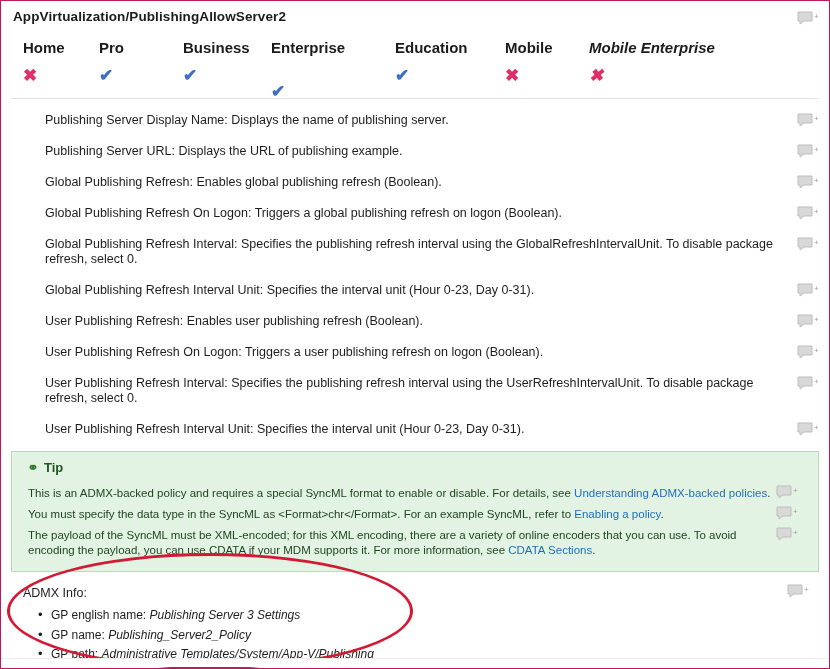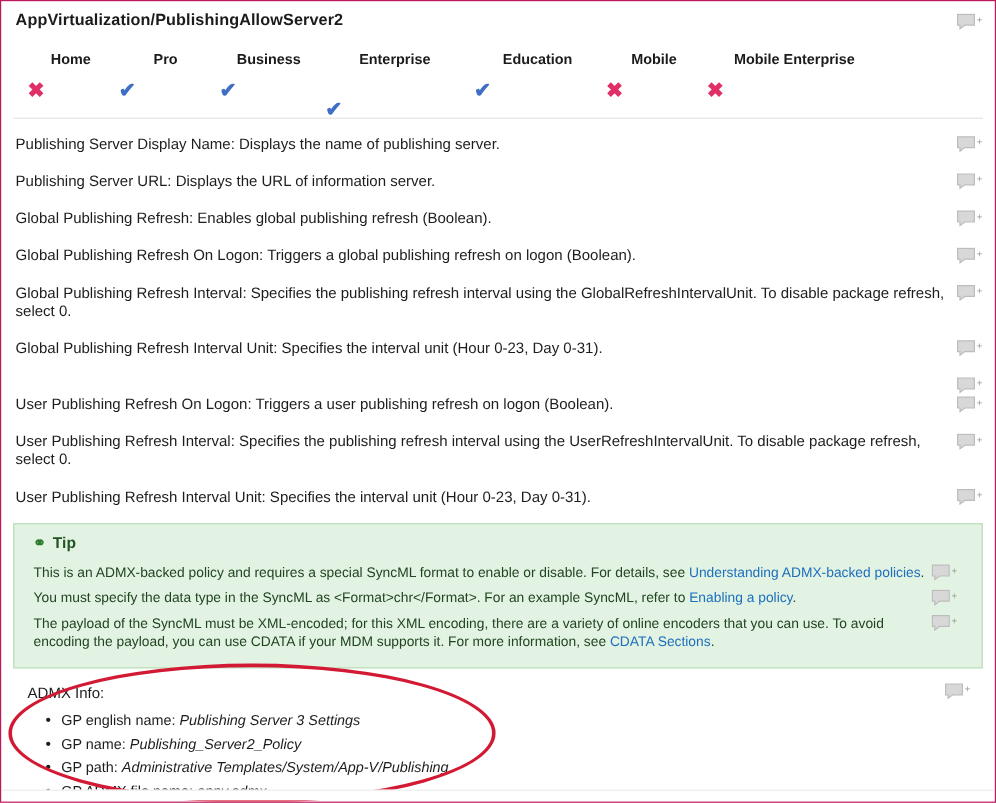--- a/index.html
+++ b/index.html
@@ -46,52 +46,53 @@
     display: flex;
     align-items: flex-end;
     height: 26px;
   }
   .applies-marks {
     display: flex;
     align-items: center;
     height: 38px;
   }
   .col {
-    font-size: 12px;
+    font-size: 15px;
     font-weight: bold;
     color: #1b1b1b;
-    text-align: center;
+    text-align: left;
   }
   .mark {
     text-align: left;
     font-size: 18px;
     line-height: 18px;
   }
   .col-0, .mark-0 { width: 84px; padding-left: 12px; }
   .col-1, .mark-1 { width: 82px; padding-left: 4px; }
   .col-2, .mark-2 { width: 88px; padding-left: 6px; }
   .col-3, .mark-3 { width: 122px; padding-left: 6px; margin-top: 32px; }
   .col-4, .mark-4 { width: 114px; padding-left: 8px; }
   .col-5, .mark-5 { width: 84px; padding-left: 4px; }
-  .col-6, .mark-6 { width: 150px; padding-left: 4px; }
+  .col-6, .mark-6 { width: 150px; padding-left: 4px; font-style: italic; }
 
   .check { color: #3f6fc4; font-size: 17px; font-weight: bold; }
   .cross { color: #e02f66; font-size: 17px; font-weight: bold; }
 
   
   .desc-list {
     margin: 0;
     padding: 6px 0 0 0;
   }
   .desc-item {
     position: relative;
     padding: 8px 40px 8px 12px;
     font-size: 12.5px;
     line-height: 15px;
     color: #1d1d1d;
+    margin-left: 32px;
   }
 
   
   .bubble {
     position: absolute;
     right: 10px;
     width: 22px;
     height: 16px;
     cursor: pointer;
   }
@@ -221,21 +222,21 @@
     <div class="desc-item">
       <span>Publishing Server Display Name: Displays the name of publishing server.</span>
       <span class="bubble bubble-top">
         <svg width="22" height="16" viewBox="0 0 22 16">
             <path d="M1 1 h14 v9 h-8 l-4 3 v-3 h-2 z" fill="#d8d8d8" stroke="#bdbdbd" stroke-width="1"></path>
             <text x="17" y="8" font-size="8" fill="#9a9a9a" font-family="Liberation Sans, sans-serif">+</text>
           </svg>
       </span>
     </div>
     <div class="desc-item">
-      <span>Publishing Server URL: Displays the URL of information server.</span>
+      <span>Publishing Server URL: Displays the URL of publishing example.</span>
       <span class="bubble bubble-top">
         <svg width="22" height="16" viewBox="0 0 22 16">
             <path d="M1 1 h14 v9 h-8 l-4 3 v-3 h-2 z" fill="#d8d8d8" stroke="#bdbdbd" stroke-width="1"></path>
             <text x="17" y="8" font-size="8" fill="#9a9a9a" font-family="Liberation Sans, sans-serif">+</text>
           </svg>
       </span>
     </div>
     <div class="desc-item">
       <span>Global Publishing Refresh: Enables global publishing refresh (Boolean).</span>
       <span class="bubble bubble-top">
@@ -266,20 +267,21 @@
     <div class="desc-item">
       <span>Global Publishing Refresh Interval Unit: Specifies the interval unit (Hour 0-23, Day 0-31).</span>
       <span class="bubble bubble-top">
         <svg width="22" height="16" viewBox="0 0 22 16">
             <path d="M1 1 h14 v9 h-8 l-4 3 v-3 h-2 z" fill="#d8d8d8" stroke="#bdbdbd" stroke-width="1"></path>
             <text x="17" y="8" font-size="8" fill="#9a9a9a" font-family="Liberation Sans, sans-serif">+</text>
           </svg>
       </span>
     </div>
     <div class="desc-item">
+      <span>User Publishing Refresh: Enables user publishing refresh (Boolean).</span>
       <span class="bubble bubble-top">
         <svg width="22" height="16" viewBox="0 0 22 16">
             <path d="M1 1 h14 v9 h-8 l-4 3 v-3 h-2 z" fill="#d8d8d8" stroke="#bdbdbd" stroke-width="1"></path>
             <text x="17" y="8" font-size="8" fill="#9a9a9a" font-family="Liberation Sans, sans-serif">+</text>
           </svg>
       </span>
     </div>
     <div class="desc-item">
       <span>User Publishing Refresh On Logon: Triggers a user publishing refresh on logon (Boolean).</span>
       <span class="bubble bubble-top">

